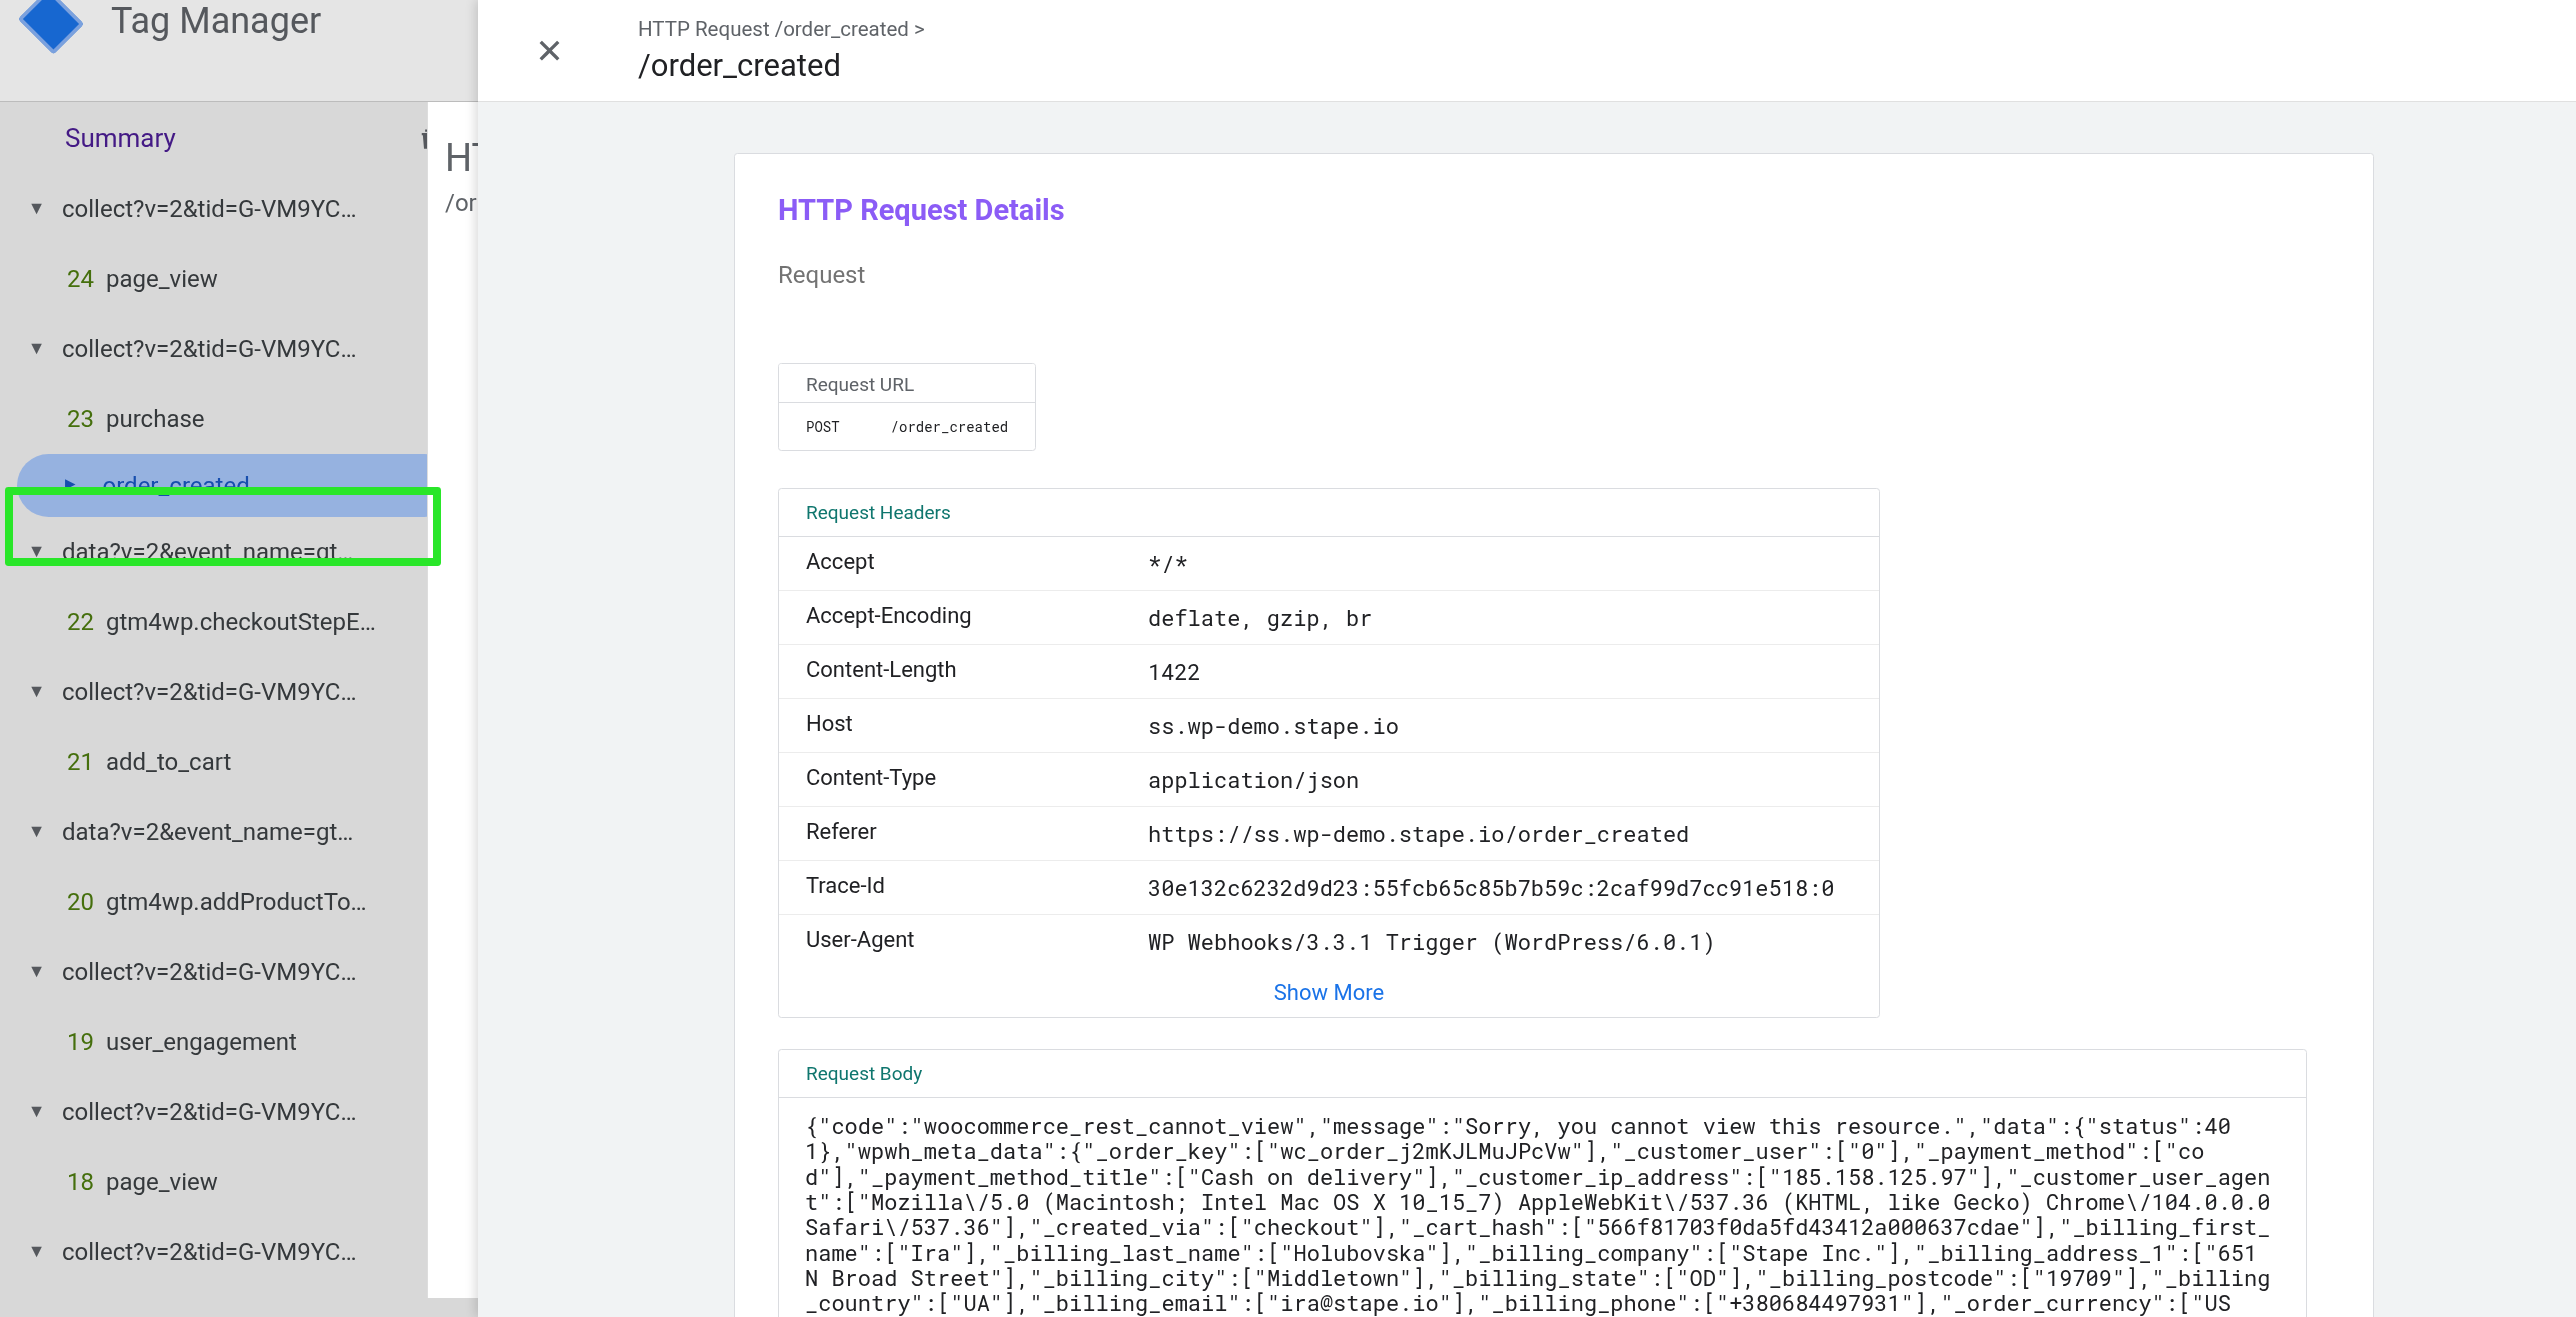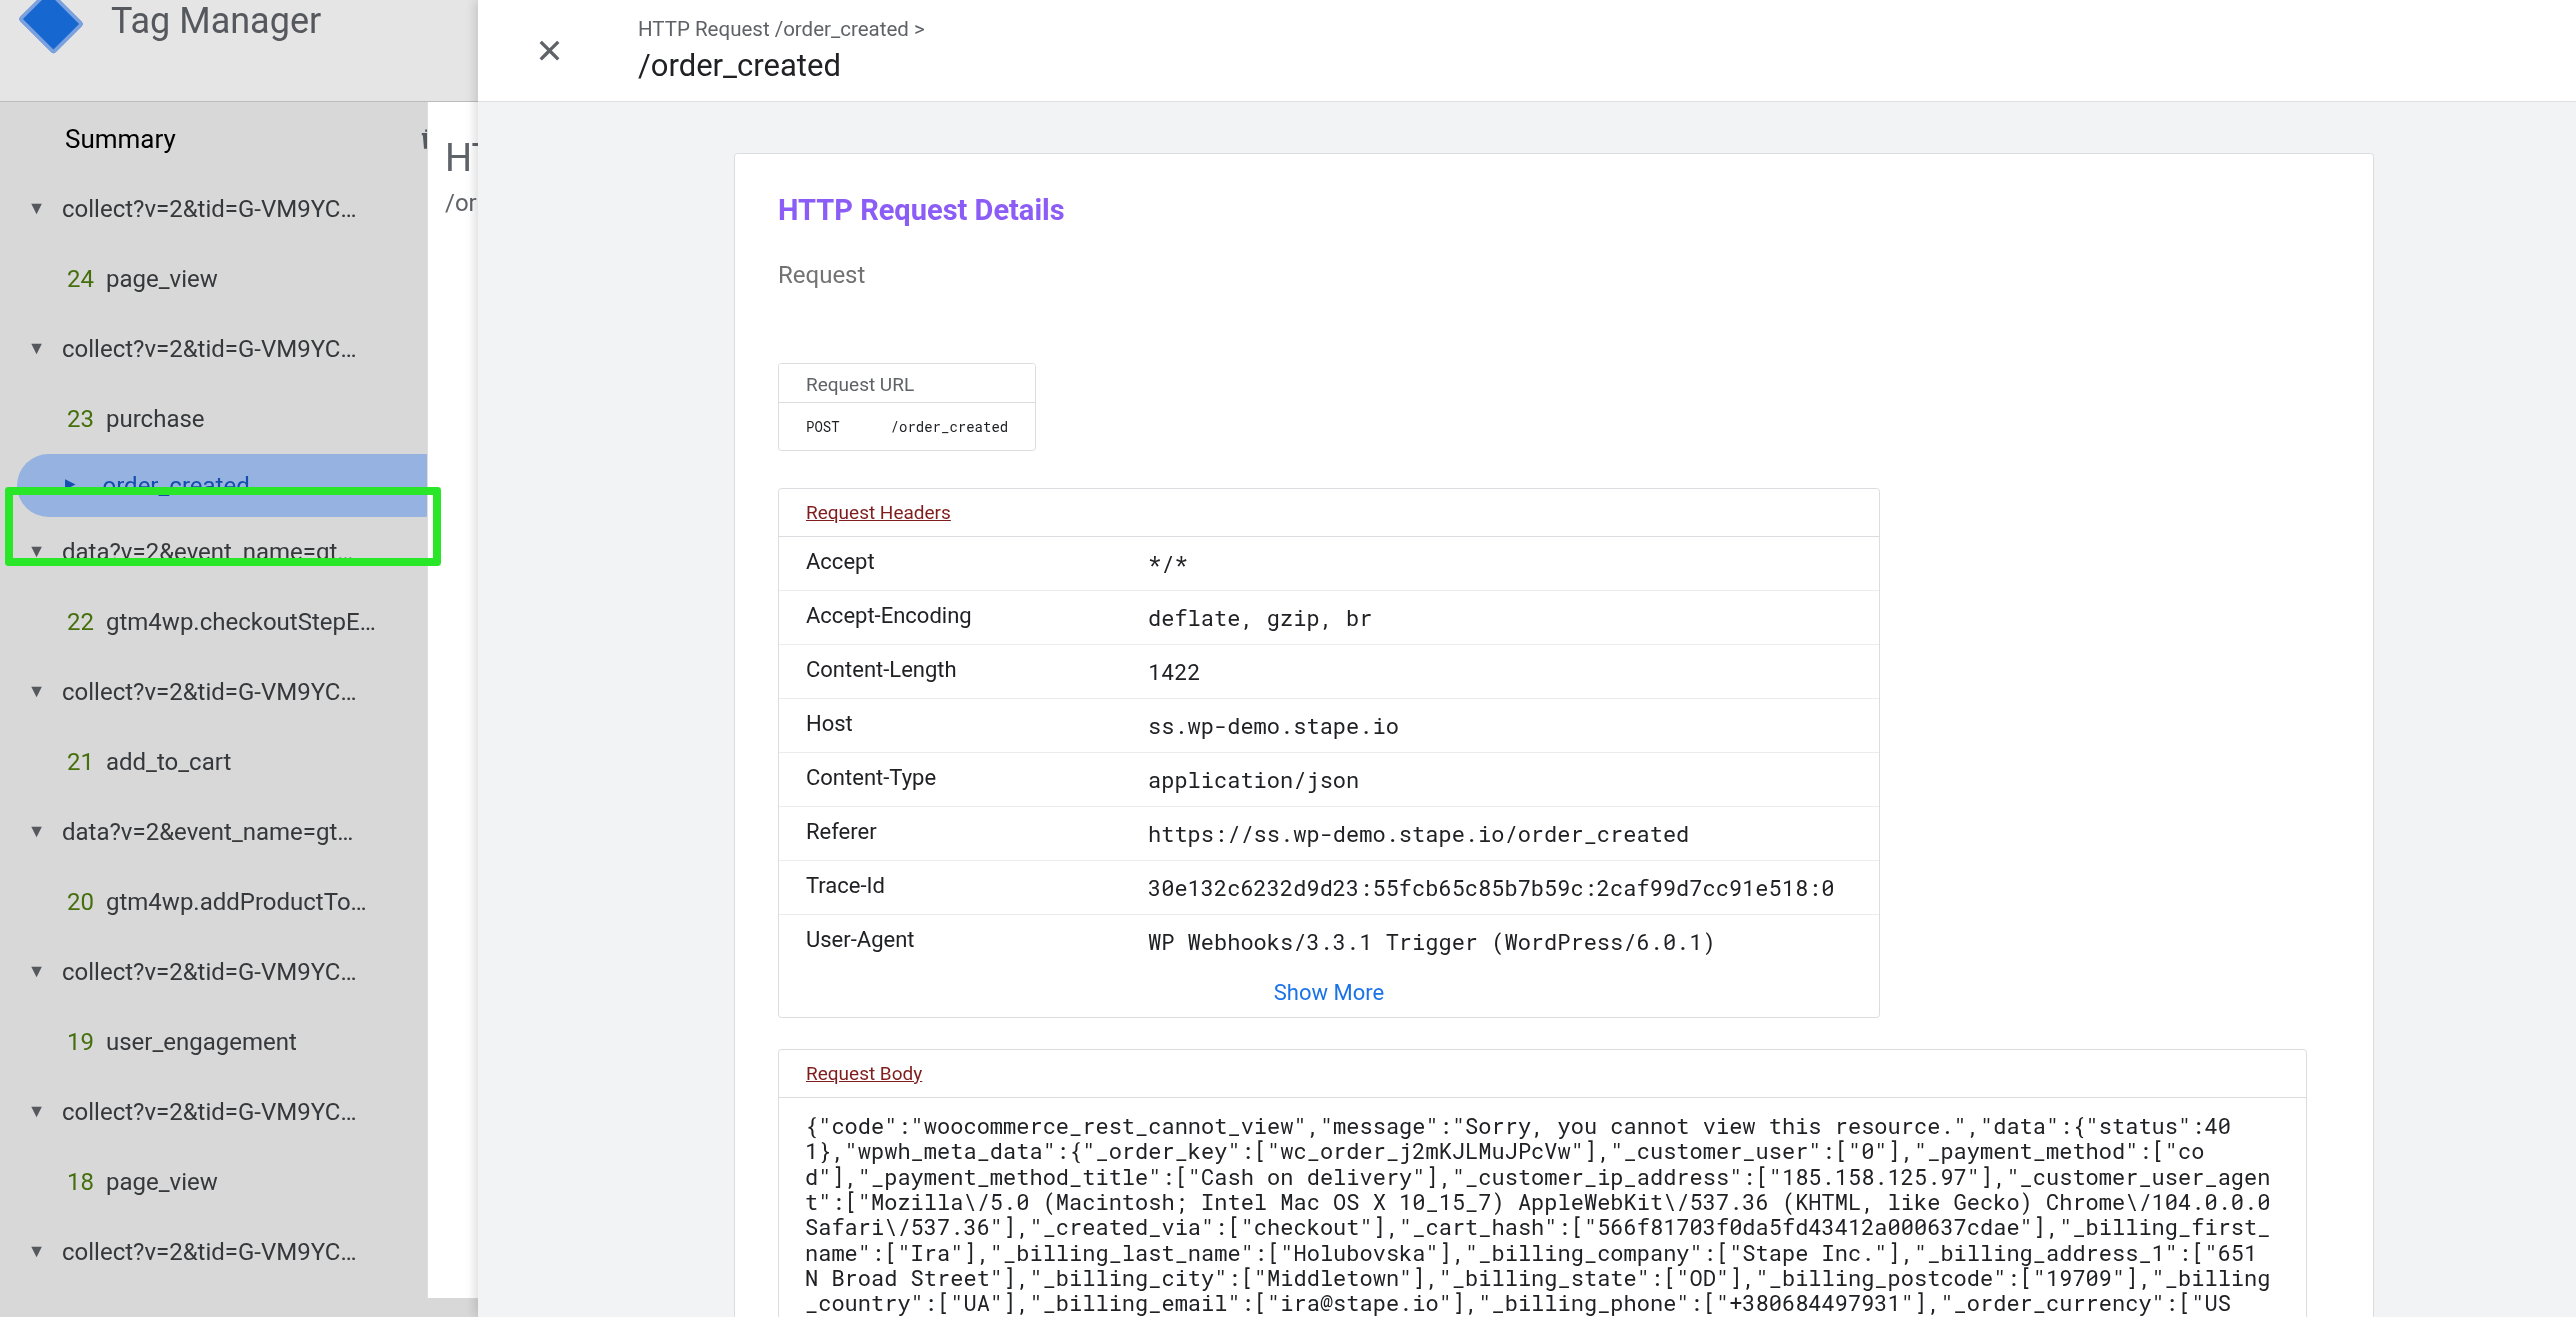--- a/index.html
+++ b/index.html
@@ -40,23 +40,23 @@
       background:#1a73e8;
       transform:rotate(45deg);
       border-radius:3.4px;
       position:relative;
       box-shadow:0 0 0 3.4px #8ab4f8 inset;
     }
     .sb-title{
       font-size:36px; color:#5f6368; font-weight:400;
     }
     .summary-row{
-      display:flex; align-items:flex-end; justify-content:space-between;
+      display:flex; align-items:center; justify-content:space-between;
       padding:20.5px 34px 20.5px 65px;
-      font-size:26px; color:#000000;
+      font-size:26px; color:#4c1d95;
     }
     .delete-icon{ width:31px;height:31px; color:#5f6368; display:flex;align-items:center;justify-content:center;font-size:27px;}
     .sb-group, .sb-item{
       display:flex; align-items:center;
       height:70px;
       padding-left:26px;
       font-size:24px;
       color:#3c4043;
       white-space:nowrap; overflow:hidden; text-overflow:ellipsis;
     }
@@ -162,23 +162,22 @@
     }
 
     .headers-box{
       border:0.9px solid #dadce0;
       border-radius:3.4px;
       width:1102px;
       margin-bottom:31px;
     }
     .hb-title{
       padding:12px 27px;
-      font-size:19px; color:#7f1d1d;
+      font-size:19px; color:#0f766e;
       border-bottom:0.9px solid #dadce0;
-      text-decoration:underline;
     }
     .hb-row{
       display:flex;
       border-bottom:0.9px solid #ececec;
       justify-content:center;
     }
     .hb-row:last-of-type{border-bottom:none;}
     .hb-key{
       width:342px;
       padding:12px 27px;

